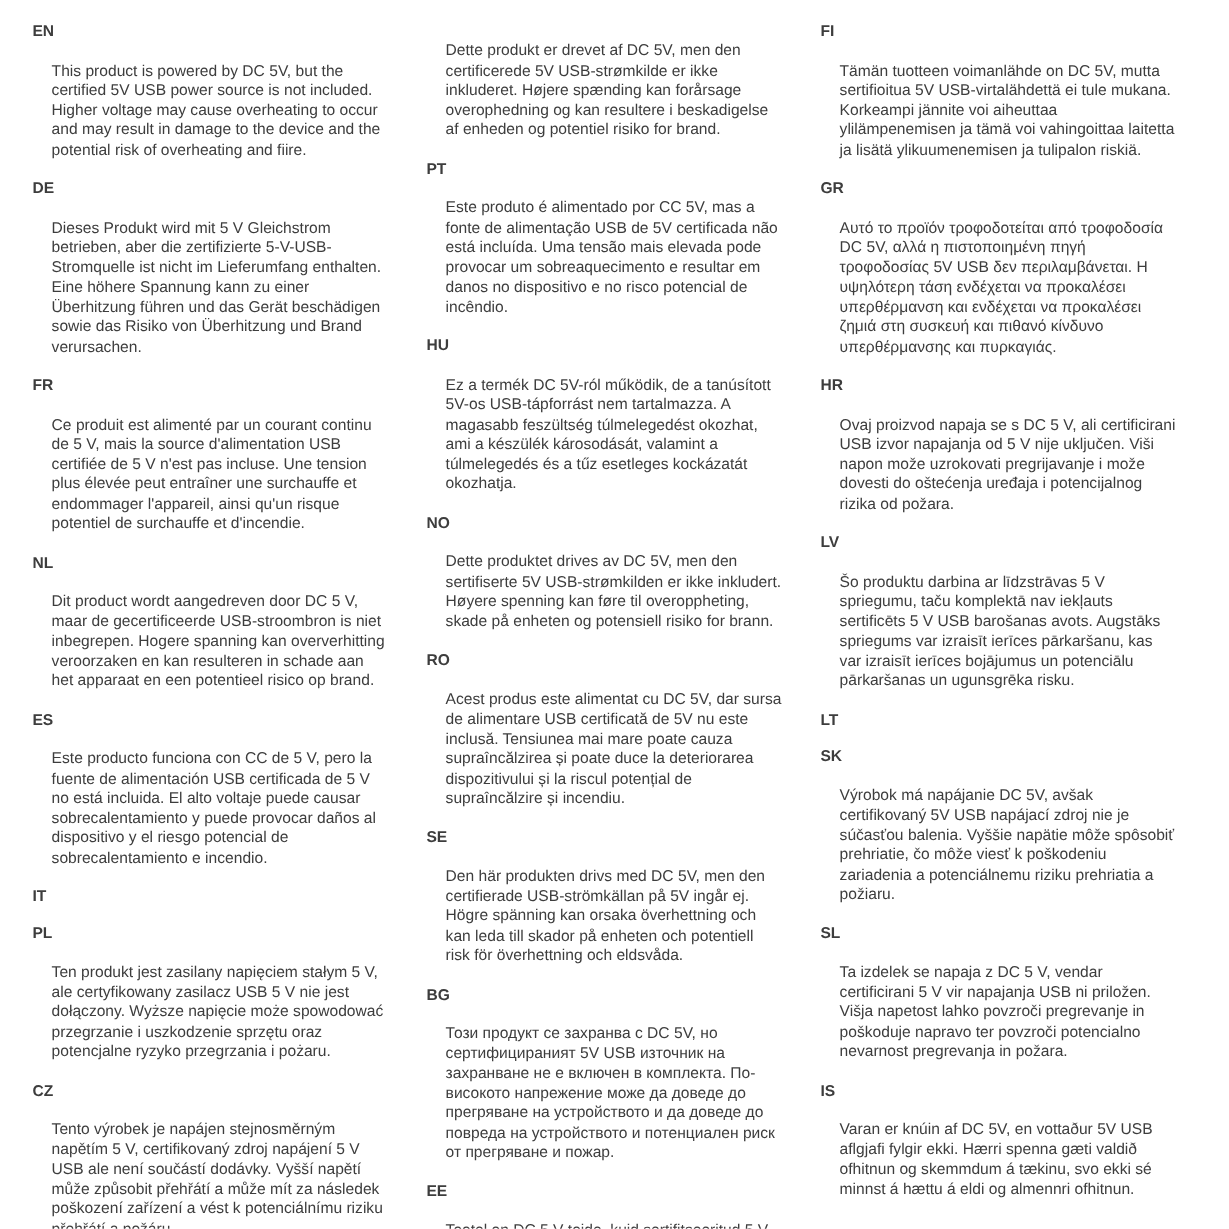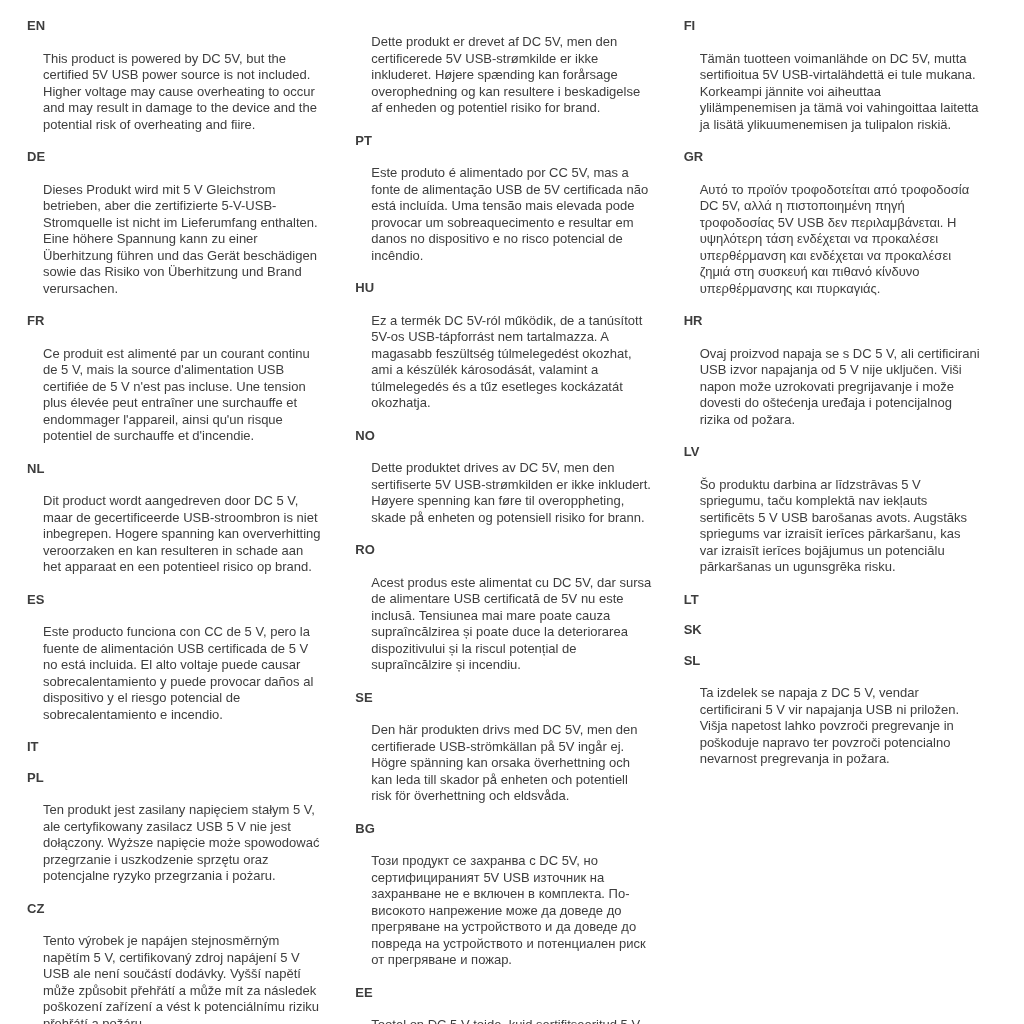--- a/index.html
+++ b/index.html
@@ -135,20 +135,25 @@
     </section>
     <section class="lang-section">
       <h2 class="lang-code">LV</h2>
       <p class="lang-text">Šo produktu darbina ar līdzstrāvas 5 V spriegumu, taču komplektā nav iekļauts sertificēts 5 V USB barošanas avots. Augstāks spriegums var izraisīt ierīces pārkaršanu, kas var izraisīt ierīces bojājumus un potenciālu pārkaršanas un ugunsgrēka risku.</p>
     </section>
     <section class="lang-section">
       <h2 class="lang-code">LT</h2>
     </section>
     <section class="lang-section">
       <h2 class="lang-code">SK</h2>
+      <p class="lang-text">Výrobok má napájanie DC 5V, avšak certifikovaný 5V USB napájací zdroj nie je súčasťou balenia. Vyššie napätie môže spôsobiť prehriatie, čo môže viesť k poškodeniu zariadenia a potenciálnemu riziku prehriatia a požiaru.</p>
     </section>
     <section class="lang-section">
       <h2 class="lang-code">SL</h2>
       <p class="lang-text">Ta izdelek se napaja z DC 5 V, vendar certificirani 5 V vir napajanja USB ni priložen. Višja napetost lahko povzroči pregrevanje in poškoduje napravo ter povzroči potencialno nevarnost pregrevanja in požara.</p>
+    </section>
+    <section class="lang-section">
+      <h2 class="lang-code">IS</h2>
+      <p class="lang-text">Varan er knúin af DC 5V, en vottaður 5V USB aflgjafi fylgir ekki. Hærri spenna gæti valdið ofhitnun og skemmdum á tækinu, svo ekki sé minnst á hættu á eldi og almennri ofhitnun.</p>
     </section>
   </div>
 
 </div>
 
 </body></html>

